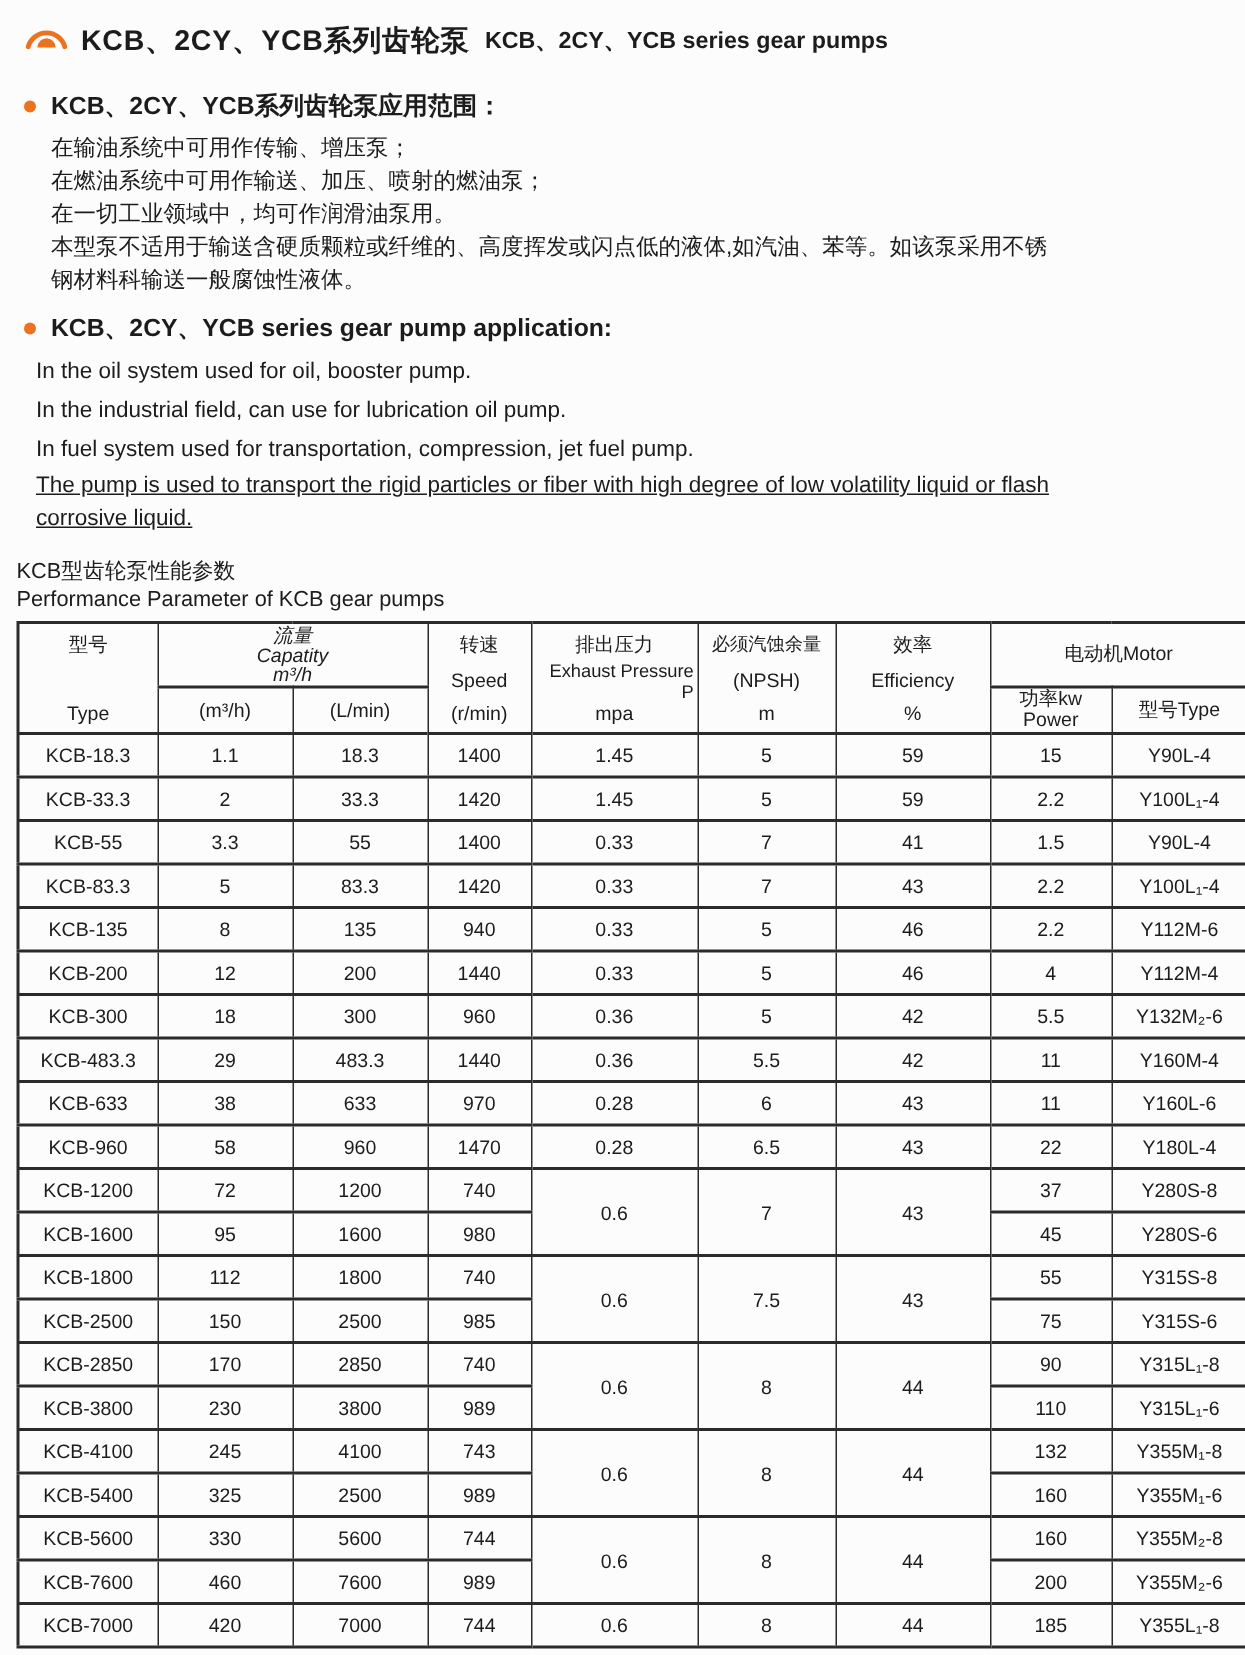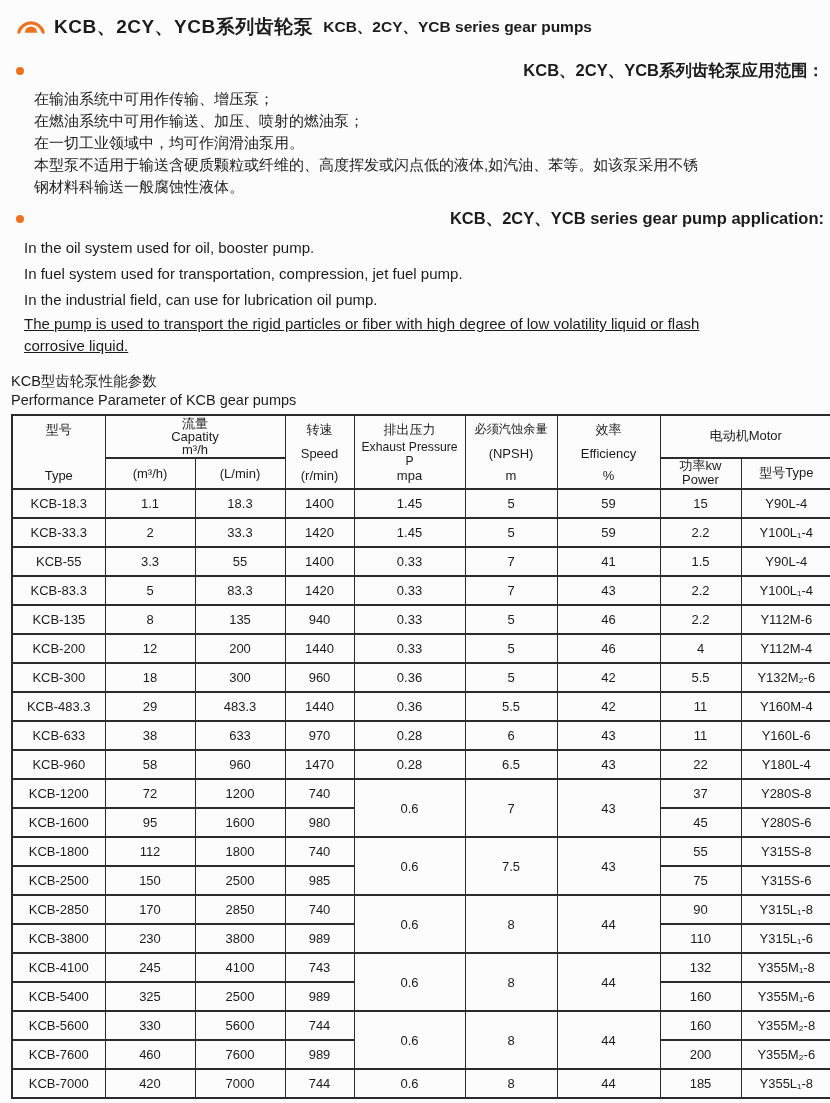--- a/index.html
+++ b/index.html
@@ -14,21 +14,21 @@
   }
   .page { padding: 12px 6px 6px 6px; }
 
   
   .doc-title-row { display: flex; align-items: center; gap: 8px; margin: 2px 0 0 10px; }
   .logo { flex: 0 0 auto; margin-top: 3px; }
   .title-zh { font-size: 19px; font-weight: bold; letter-spacing: 0.5px; }
   .title-en { font-size: 15.5px; font-weight: bold; margin-left: 2px; }
 
   
-  .section-heading { display: flex; align-items: center; margin-left: 10px; justify-content: space-between; }
+  .section-heading { display: flex; align-items: center; margin-left: 10px; }
   .bullet {
     width: 8px; height: 8px; border-radius: 50%;
     background: var(--orange); flex: 0 0 auto; margin-right: 10px;
   }
   .section-heading .ht { font-weight: bold; font-size: 16.5px; }
   .sh-zh { margin-top: 20px; margin-bottom: 6px; }
   .sh-en { margin-top: 10px; margin-bottom: 5px; }
 
   
   .body-zh { margin-left: 28px; }
@@ -56,22 +56,22 @@
     text-align: center; vertical-align: middle;
     font-weight: normal;
     font-size: 13px;
     padding: 0 2px;
   }
   table.perf thead tr.r1 th { height: 38px; }
   table.perf thead tr.r2 th { height: 26px; }
   table.perf tbody td { height: 29px; }
 
   .vstack { display: flex; flex-direction: column; align-items: center; justify-content: center; }
-  .sb { justify-content: space-between; height: 72px; padding: 5px 0; }
-  .tight { line-height: 13px; }
+  .sb { justify-content: space-between; height: 72px; padding: 5px 0; text-align: right; }
+  .tight { line-height: 13px; font-style: italic; }
   .fs12 { font-size: 12.2px; }
   .pow2 { line-height: 14px; }
 </style>
 </head>
 <body>
 
 <div class="page">
 
   <div class="doc-title-row">
     <span class="logo">
@@ -95,22 +95,22 @@
     <p>本型泵不适用于输送含硬质颗粒或纤维的、高度挥发或闪点低的液体,如汽油、苯等。如该泵采用不锈</p>
     <p>钢材料科输送一般腐蚀性液体。</p>
   </div>
 
   <div class="section-heading sh-en">
     <span class="bullet"></span>
     <span class="ht">KCB、2CY、YCB series gear pump application:</span>
   </div>
   <div class="body-en">
     <p class="spaced">In the oil system used for oil, booster pump.</p>
+    <p class="spaced">In the industrial field, can use for lubrication oil pump.</p>
     <p class="spaced">In fuel system used for transportation, compression, jet fuel pump.</p>
-    <p class="spaced">In the industrial field, can use for lubrication oil pump.</p>
     <p class="para">The pump is used to transport the rigid particles or fiber with high degree of low volatility liquid or flash</p>
     <p class="para">corrosive liquid.</p>
   </div>
 
   <div class="table-titles">
     <div class="tt-zh">KCB型齿轮泵性能参数</div>
     <div class="tt-en">Performance Parameter of KCB gear pumps</div>
   </div>
 
   <table class="perf">

